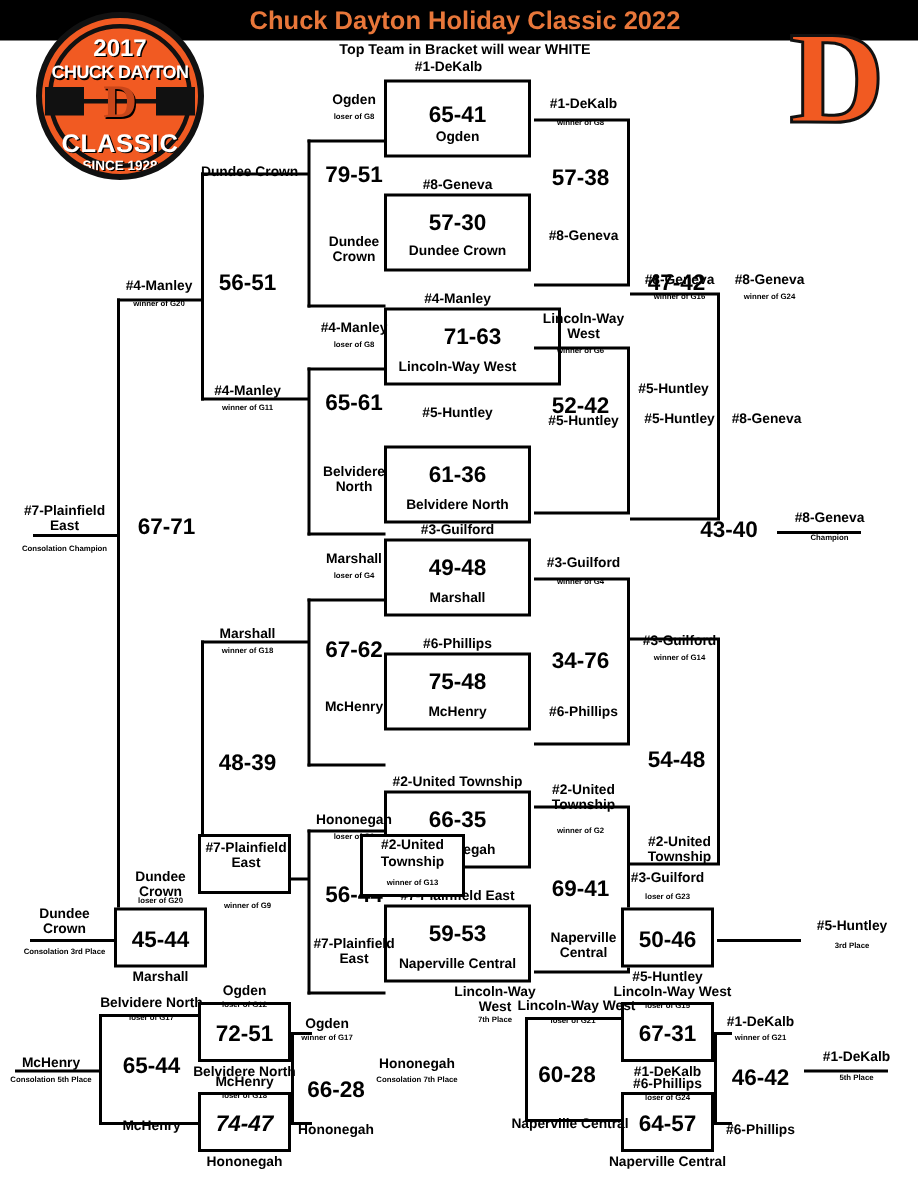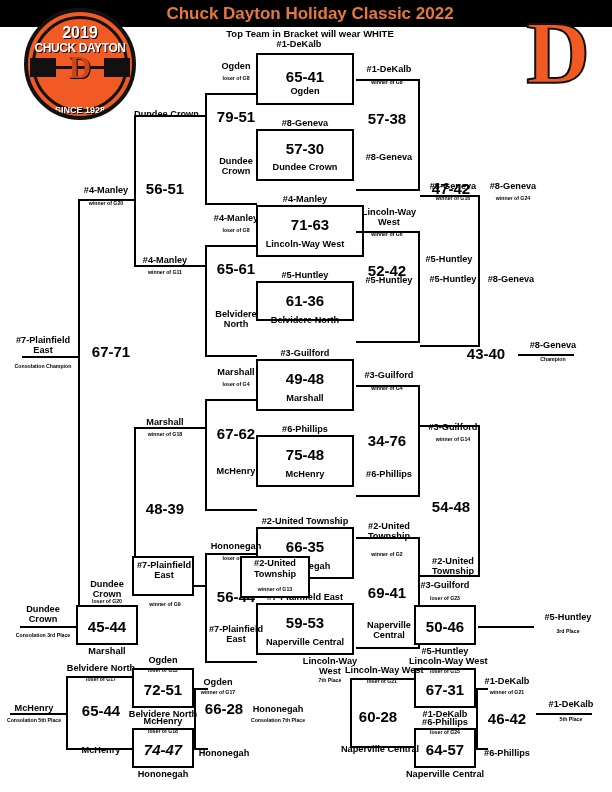--- a/index.html
+++ b/index.html
@@ -112,54 +112,55 @@
 <body>
 
 <div id="stage">
 
   <div class="hdr-bar"></div>
   <div class="hdr-title">Chuck Dayton Holiday Classic 2022</div>
   <div class="hdr-sub">Top Team in Bracket will wear WHITE</div>
 
   <div class="logo-badge">
     <div class="ring"></div>
-    <div class="lg-year">2019</div>
+    <div class="lg-year">2017</div>
     <div class="lg-name">CHUCK DAYTON</div>
     <div class="lg-band">
       <div class="blk l"></div>
       <div class="bar"></div>
       <div class="blk r"></div>
     </div>
     <div class="lg-d">D</div>
+    <div class="lg-classic">CLASSIC</div>
     <div class="lg-since">SINCE 1928</div>
   </div>
 
   <div class="logo-d">D</div>
 
   <div class="lbl" style="left:249px;top:39px;width:100px;">#1-DeKalb</div>
 
   <div class="gbox" style="left:256px;top:53px;width:98px;height:52px;">
     <div class="gscore" style="top:13px;">65-41</div>
   </div>
   <div class="lbl" style="left:256px;top:86px;width:98px;">Ogden</div>
 
   <div class="lbl" style="left:256px;top:118px;width:98px;">#8-Geneva</div>
   <div class="gbox" style="left:256px;top:129px;width:98px;height:52px;">
     <div class="gscore" style="top:9px;">57-30</div>
     <div class="lbl" style="left:0;top:31px;width:94px;">Dundee Crown</div>
   </div>
 
   <div class="lbl" style="left:256px;top:194px;width:98px;">#4-Manley</div>
-  <div class="gbox" style="left:256px;top:205px;width:108px;height:52px;">
+  <div class="gbox" style="left:256px;top:205px;width:118px;height:52px;">
     <div class="gscore" style="top:9px;">71-63</div>
     <div class="lbl" style="left:0;top:32px;width:94px;">Lincoln-Way West</div>
   </div>
 
   <div class="lbl" style="left:256px;top:270px;width:98px;">#5-Huntley</div>
-  <div class="gbox" style="left:256px;top:281px;width:98px;height:40px;">
+  <div class="gbox" style="left:256px;top:297px;width:98px;height:52px;">
     <div class="gscore" style="top:9px;">61-36</div>
     <div class="lbl" style="left:0;top:32px;width:94px;">Belvidere North</div>
   </div>
 
   <div class="lbl" style="left:256px;top:348px;width:98px;">#3-Guilford</div>
   <div class="gbox" style="left:256px;top:359px;width:98px;height:52px;">
     <div class="gscore" style="top:9px;">49-48</div>
     <div class="lbl" style="left:0;top:32px;width:94px;">Marshall</div>
   </div>
 
@@ -336,21 +337,21 @@
   </div>
   <div class="lbl" style="left:132px;top:716px;width:62px;">McHenry</div>
   <div class="tiny" style="left:132px;top:728px;width:62px;">loser of G18</div>
   <div class="lbl" style="left:132px;top:769px;width:62px;">Hononegah</div>
 
   <div class="vline" style="left:194px;top:688px;height:60px;"></div>
   <div class="hline" style="left:194px;top:688px;width:14px;"></div>
   <div class="hline" style="left:194px;top:748px;width:14px;"></div>
   <div class="lbl" style="left:196px;top:677px;width:44px;">Ogden</div>
   <div class="tiny" style="left:196px;top:689px;width:44px;">winner of G17</div>
-  <div class="gscore" style="left:196px;top:700px;width:56px;">66-28</div>
+  <div class="gscore" style="left:196px;top:718px;width:56px;">66-28</div>
   <div class="lbl" style="left:196px;top:748px;width:56px;">Hononegah</div>
 
   <div class="lbl" style="left:250px;top:704px;width:56px;">Hononegah</div>
   <div class="tiny" style="left:250px;top:716px;width:56px;line-height:9px;">Consolation 7th Place</div>
 
   <div class="gbox" style="left:414px;top:605px;width:62px;height:40px;">
     <div class="gscore" style="top:11px;">50-46</div>
   </div>
   <div class="lbl" style="left:411px;top:580px;width:68px;">#3-Guilford</div>
   <div class="tiny" style="left:411px;top:595px;width:68px;">loser of G23</div>

